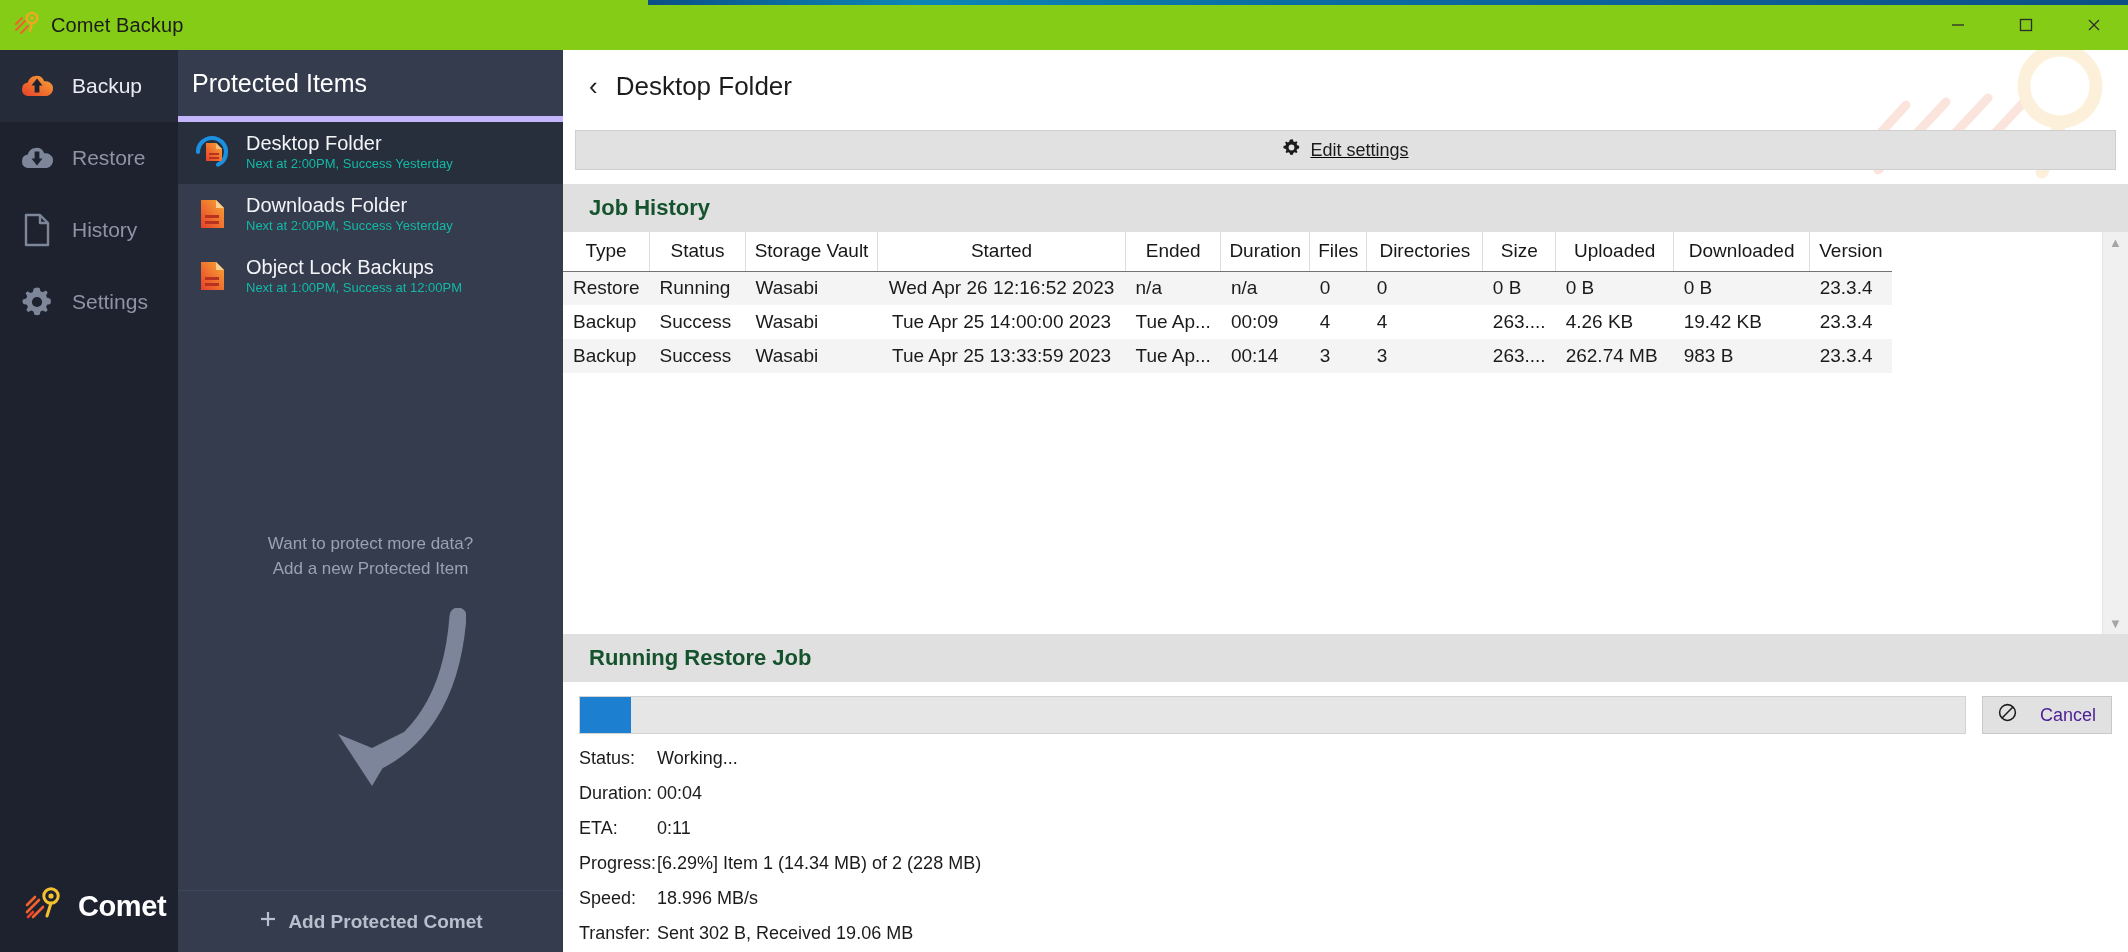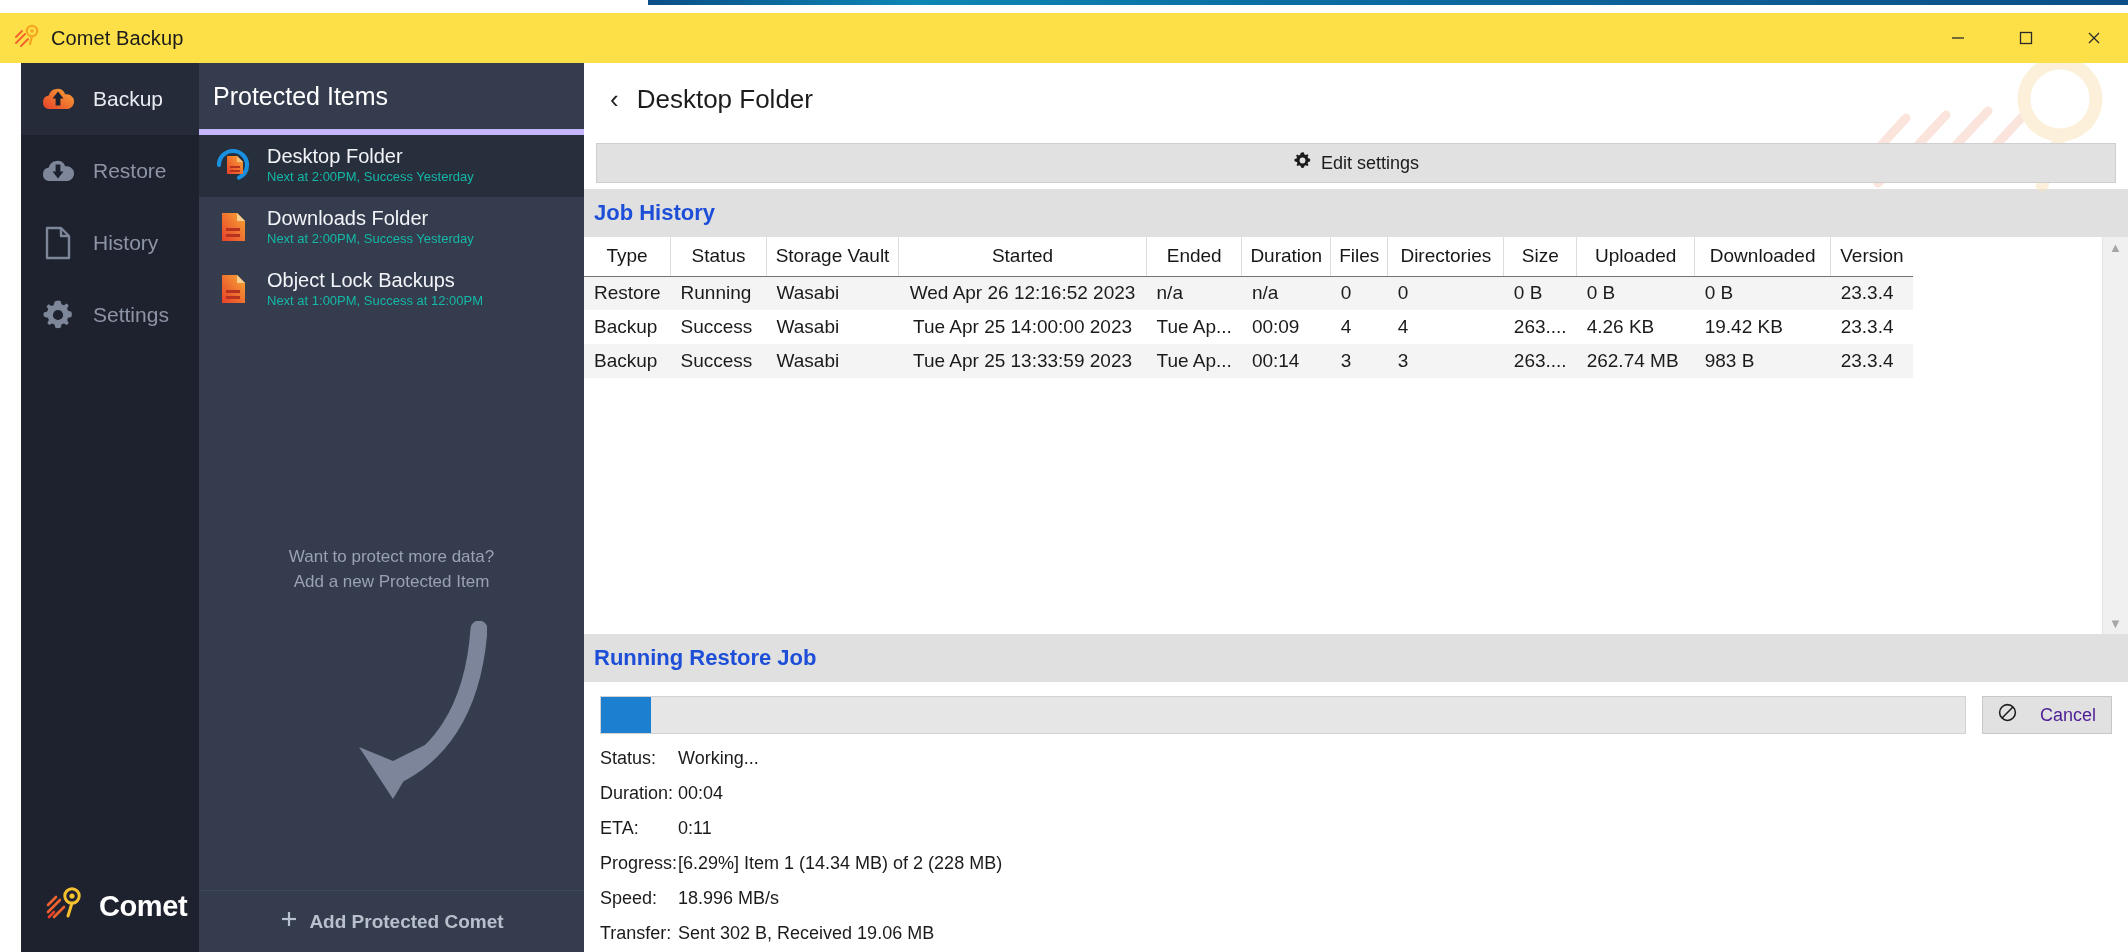--- a/index.html
+++ b/index.html
@@ -13,33 +13,33 @@
 
   
   .accent-strip {
     position: absolute; top: 0; left: 648px; right: 0; height: 5px;
     background: linear-gradient(90deg, #0b4f86 0%, #0d86b5 18%, #0a6ea3 42%, #0e5f96 70%, #0b4f86 100%);
     z-index: 40;
   }
 
   
   .titlebar {
-    height: 50px; flex: 0 0 50px; background: #fde047;
-    display: flex; align-items: center; position: relative; z-index: 30; margin-top: 13px;
+    height: 50px; flex: 0 0 50px; background: #84cc16;
+    display: flex; align-items: center; position: relative; z-index: 30;
   }
   .titlebar-left { display: flex; align-items: center; padding-left: 14px; gap: 11px; }
   .app-title { font-size: 20px; color: #1b1b1b; letter-spacing: .1px; }
   .win-controls { position: absolute; right: 0; top: 0; height: 50px; display: flex; }
   .win-btn {
     width: 68px; height: 50px; display: flex; align-items: center; justify-content: center;
     color: #2b2b2b;
   }
 
   
-  .body { flex: 1 1 auto; display: flex; min-height: 0; margin-left: 21px; }
+  .body { flex: 1 1 auto; display: flex; min-height: 0; }
 
   
   .nav {
     width: 178px; flex: 0 0 178px; background: #1d222e;
     display: flex; flex-direction: column; position: relative;
   }
   .nav-item {
     height: 72px; display: flex; align-items: center; gap: 16px; padding-left: 18px;
     color: #8d94a6; font-size: 21px; cursor: pointer;
   }
@@ -91,30 +91,30 @@
     pointer-events: none; opacity: .5;
   }
 
   .main-head {
     height: 72px; flex: 0 0 72px; display: flex; align-items: center; gap: 18px;
     padding-left: 26px; position: relative; z-index: 2;
   }
   .back-chevron { font-size: 26px; color: #222; line-height: 1; cursor: pointer; }
   .main-title { font-size: 26px; color: #1c1c1c; }
 
-  .action-row { display: flex; gap: 10px; padding: 8px 12px 6px 12px; position: relative; z-index: 2; }
+  .action-row { display: flex; gap: 10px; padding: 8px 12px 14px 12px; position: relative; z-index: 2; text-decoration: underline; }
   .act-btn {
     flex: 1 1 0; height: 40px; background: #e1e1e1; border: 1px solid #cfcfcf;
     display: flex; align-items: center; justify-content: center; gap: 9px;
     font-size: 18px; color: #1b1b1b; cursor: pointer;
   }
 
   .section-bar {
     height: 48px; flex: 0 0 48px; background: #e0e0e0; display: flex; align-items: center;
-    padding-left: 10px; font-size: 22px; font-weight: bold; color: #1d4ed8;
+    padding-left: 26px; font-size: 22px; font-weight: bold; color: #14532d;
   }
 
   
   .table-wrap { flex: 1 1 auto; position: relative; min-height: 0; background: #fff; display: flex; }
   .table-scroll { flex: 1 1 auto; overflow: hidden; }
   table.jh { border-collapse: collapse; table-layout: fixed; }
   table.jh th {
     font-weight: normal; font-size: 19px; color: #171717; height: 39px;
     border-right: 1px solid #dcdcdc; border-bottom: 1px solid #737373;
     background: #ffffff; padding: 0 8px;

